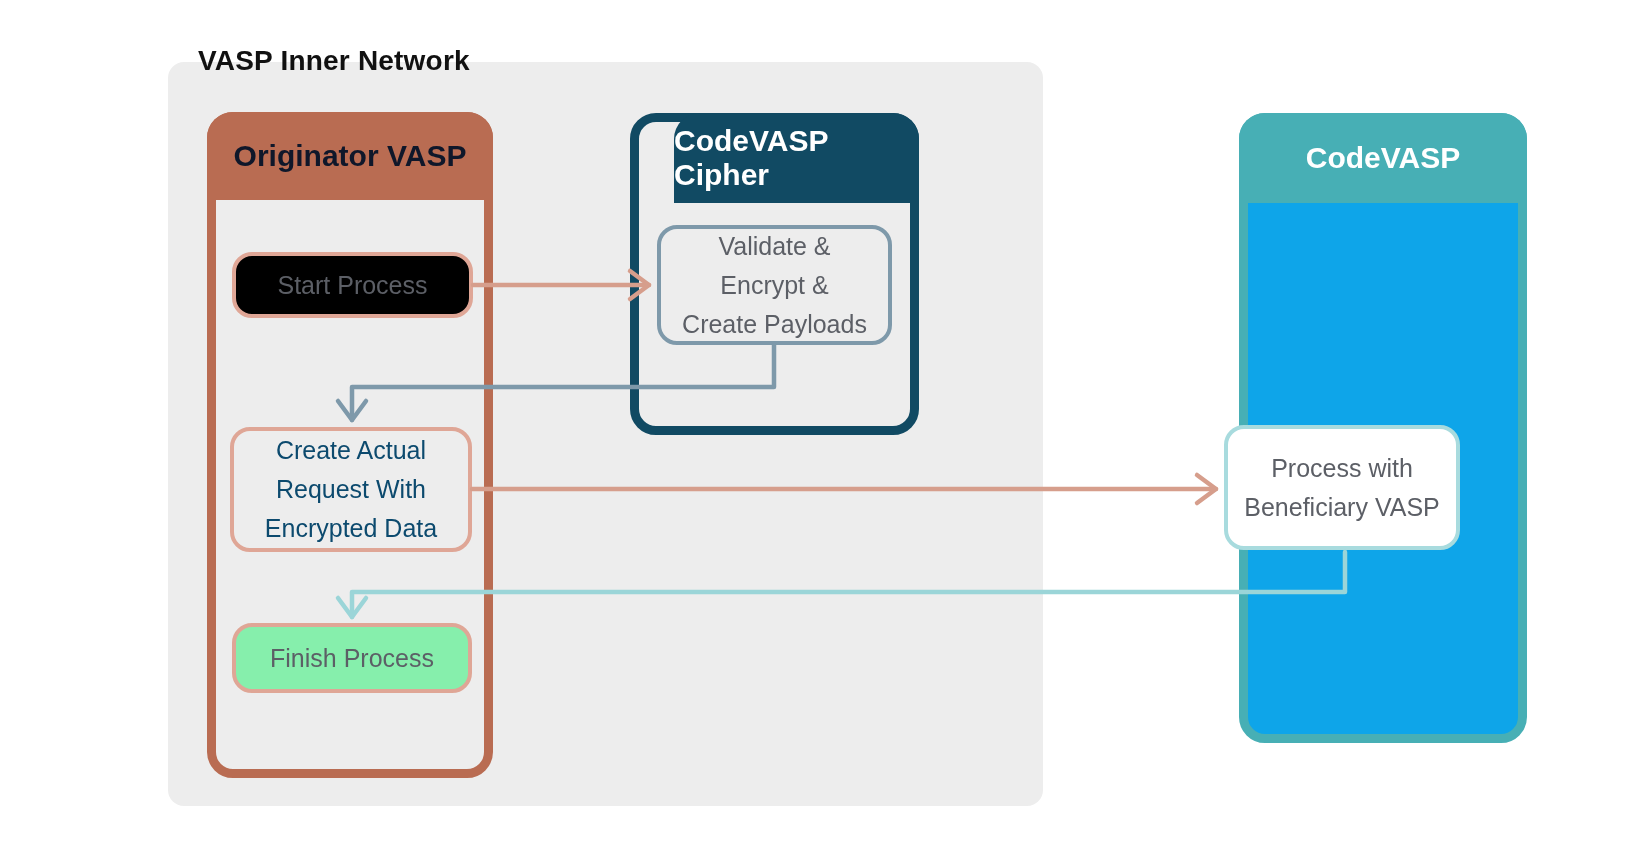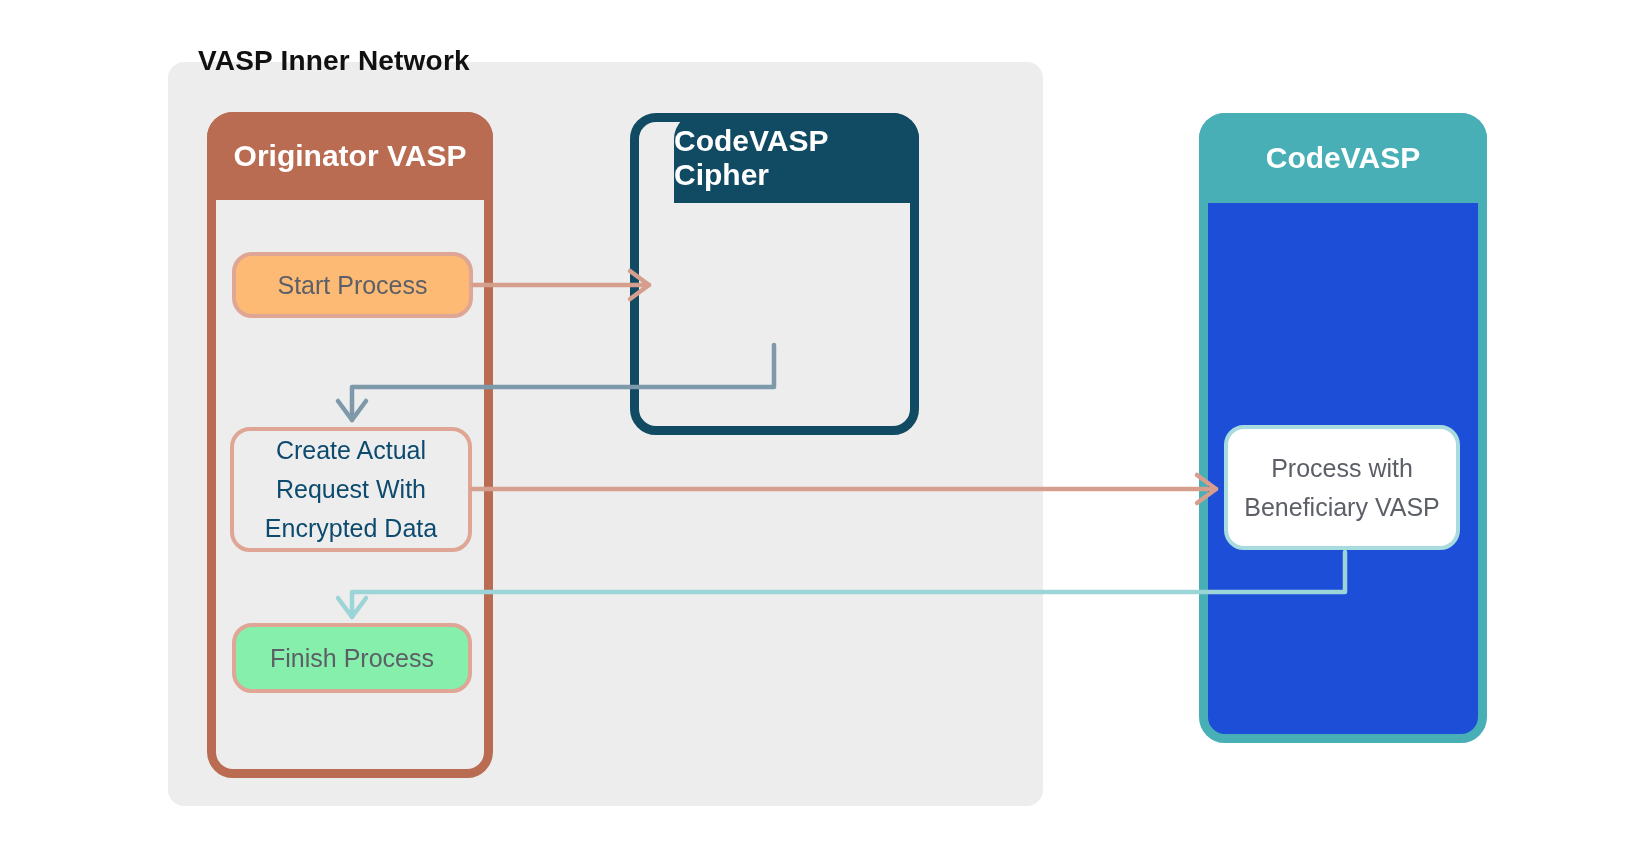--- a/index.html
+++ b/index.html
@@ -50,36 +50,39 @@
 </style>
 </head>
 <body>
 
 <div class="canvas">
 
   <div class="panel" style="background: rgb(237, 237, 237);"></div>
   <div class="panel-title" style="color: rgb(17, 17, 17);">VASP Inner Network</div>
 
   <div class="column col-originator" style="border-color: rgb(185, 108, 82); background: rgb(237, 237, 237);">
-    <div class="col-header" style="background: rgb(185, 108, 82); color: #ffffff;">Originator VASP</div>
+    <div class="col-header" style="background: rgb(185, 108, 82); color: #0f172a;">Originator VASP</div>
   </div>
 
   <div class="column col-cipher" style="border-color: rgb(17, 74, 99); background: rgb(237, 237, 237);">
     <div class="col-header" style="background: rgb(17, 74, 99); color: rgb(255, 255, 255);">CodeVASP Cipher</div>
   </div>
 
-  <div class="column col-codevasp" style="border-color: rgb(71, 175, 181); background: #1d4ed8;">
+  <div class="column col-codevasp" style="border-color: rgb(71, 175, 181); background: #0ea5e9; margin-left: 40px;">
     <div class="col-header" style="background: rgb(71, 175, 181); color: rgb(255, 255, 255);">CodeVASP</div>
   </div>
 
-  <div class="node node-start" style="border-color: rgb(223, 166, 150); background: #fdba74; color: rgb(92, 95, 102);">Start Process</div>
+  <div class="node node-start" style="border-color: rgb(223, 166, 150); background: #000000; color: rgb(92, 95, 102);">Start Process</div>
   <div class="node node-create" style="border-color: rgb(223, 166, 150); background: rgb(237, 237, 237); color: #0c4a6e;">Create Actual
 Request With
 Encrypted Data</div>
   <div class="node node-finish" style="border-color: rgb(223, 166, 150); background: #86efac; color: rgb(92, 95, 102);">Finish Process</div>
+  <div class="node node-validate" style="border-color: rgb(126, 153, 170); background: rgb(237, 237, 237); color: rgb(92, 95, 102);">Validate &amp;
+Encrypt &amp;
+Create Payloads</div>
   <div class="node node-process" style="border-color: rgb(168, 219, 222); background: rgb(255, 255, 255); color: rgb(92, 95, 102);">Process with
 Beneficiary VASP</div>
 
   <svg id="edge-layer" class="edge-layer" viewBox="0 0 1652 848">
       <polyline points="473,285 649,285" fill="none" stroke="#d69e8c" stroke-width="4.5" stroke-linecap="round" stroke-linejoin="round"></polyline>
       <polyline points="630,271 649,285 630,299" fill="none" stroke="#d69e8c" stroke-width="4.5" stroke-linecap="round" stroke-linejoin="round"></polyline>
       <polyline points="774,345 774,387 352,387 352,420" fill="none" stroke="#7e99aa" stroke-width="4.5" stroke-linecap="round" stroke-linejoin="round"></polyline>
       <polyline points="338,401 352,420 366,401" fill="none" stroke="#7e99aa" stroke-width="4.5" stroke-linecap="round" stroke-linejoin="round"></polyline>
       <polyline points="472,489 1216,489" fill="none" stroke="#d69e8c" stroke-width="4.5" stroke-linecap="round" stroke-linejoin="round"></polyline>
       <polyline points="1197,475 1216,489 1197,503" fill="none" stroke="#d69e8c" stroke-width="4.5" stroke-linecap="round" stroke-linejoin="round"></polyline>

